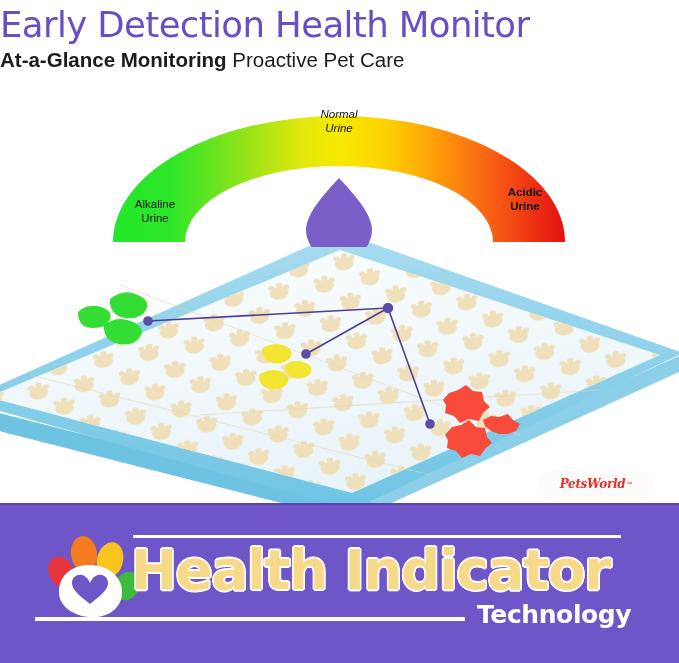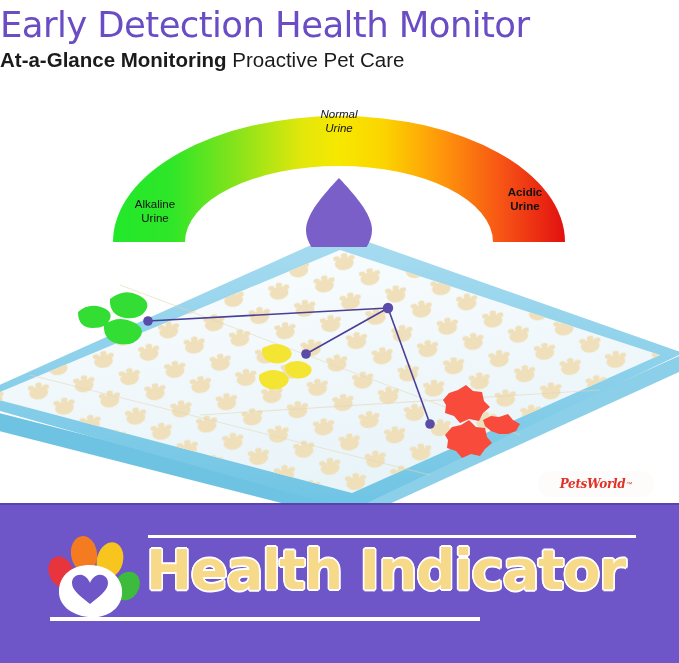--- a/index.html
+++ b/index.html
@@ -124,21 +124,21 @@
     box-sizing: border-box;
     z-index: 50;
   }
   #paw-logo {
     position: absolute;
     left: 46px; top: 22px;
     width: 96px; height: 96px;
   }
   #brand-block {
     position: absolute;
-    left: 146px; top: 16px;
+    left: 131px; top: 16px;
     width: 500px; height: 130px;
   }
   #rule-top {
     position: absolute;
     left: 2px; top: 14px;
     width: 488px; height: 3px;
     background: #ffffff;
   }
   #brand-title {
     position: absolute;
@@ -300,14 +300,15 @@
     <ellipse cx="64" cy="33" rx="13" ry="18" transform="rotate(14 64 33)" fill="#F7C51E"></ellipse>
     <ellipse cx="81" cy="59" rx="12" ry="15" transform="rotate(30 81 59)" fill="#3CBB3C"></ellipse>
     <path d="M44,38 C64,38 78,52 76,68 C74,84 58,92 42,90 C25,88 12,78 13,63 C14,48 26,38 44,38 Z" fill="#FFFFFF"></path>
     <path d="M44,77 C36,70 26,64 26,56 C26,50 31,47 36,48 C40,49 43,53 44,56 C45,53 48,49 52,48 C57,47 62,50 62,56 C62,64 52,70 44,77 Z" fill="#6F56C8"></path>
   </svg>
 
   <div id="brand-block">
     <div id="rule-top"></div>
     <div id="brand-title">Health Indicator</div>
     <div id="rule-bottom"></div>
+    <div id="brand-sub">Technology</div>
   </div>
 </div>
 
 </body></html>

